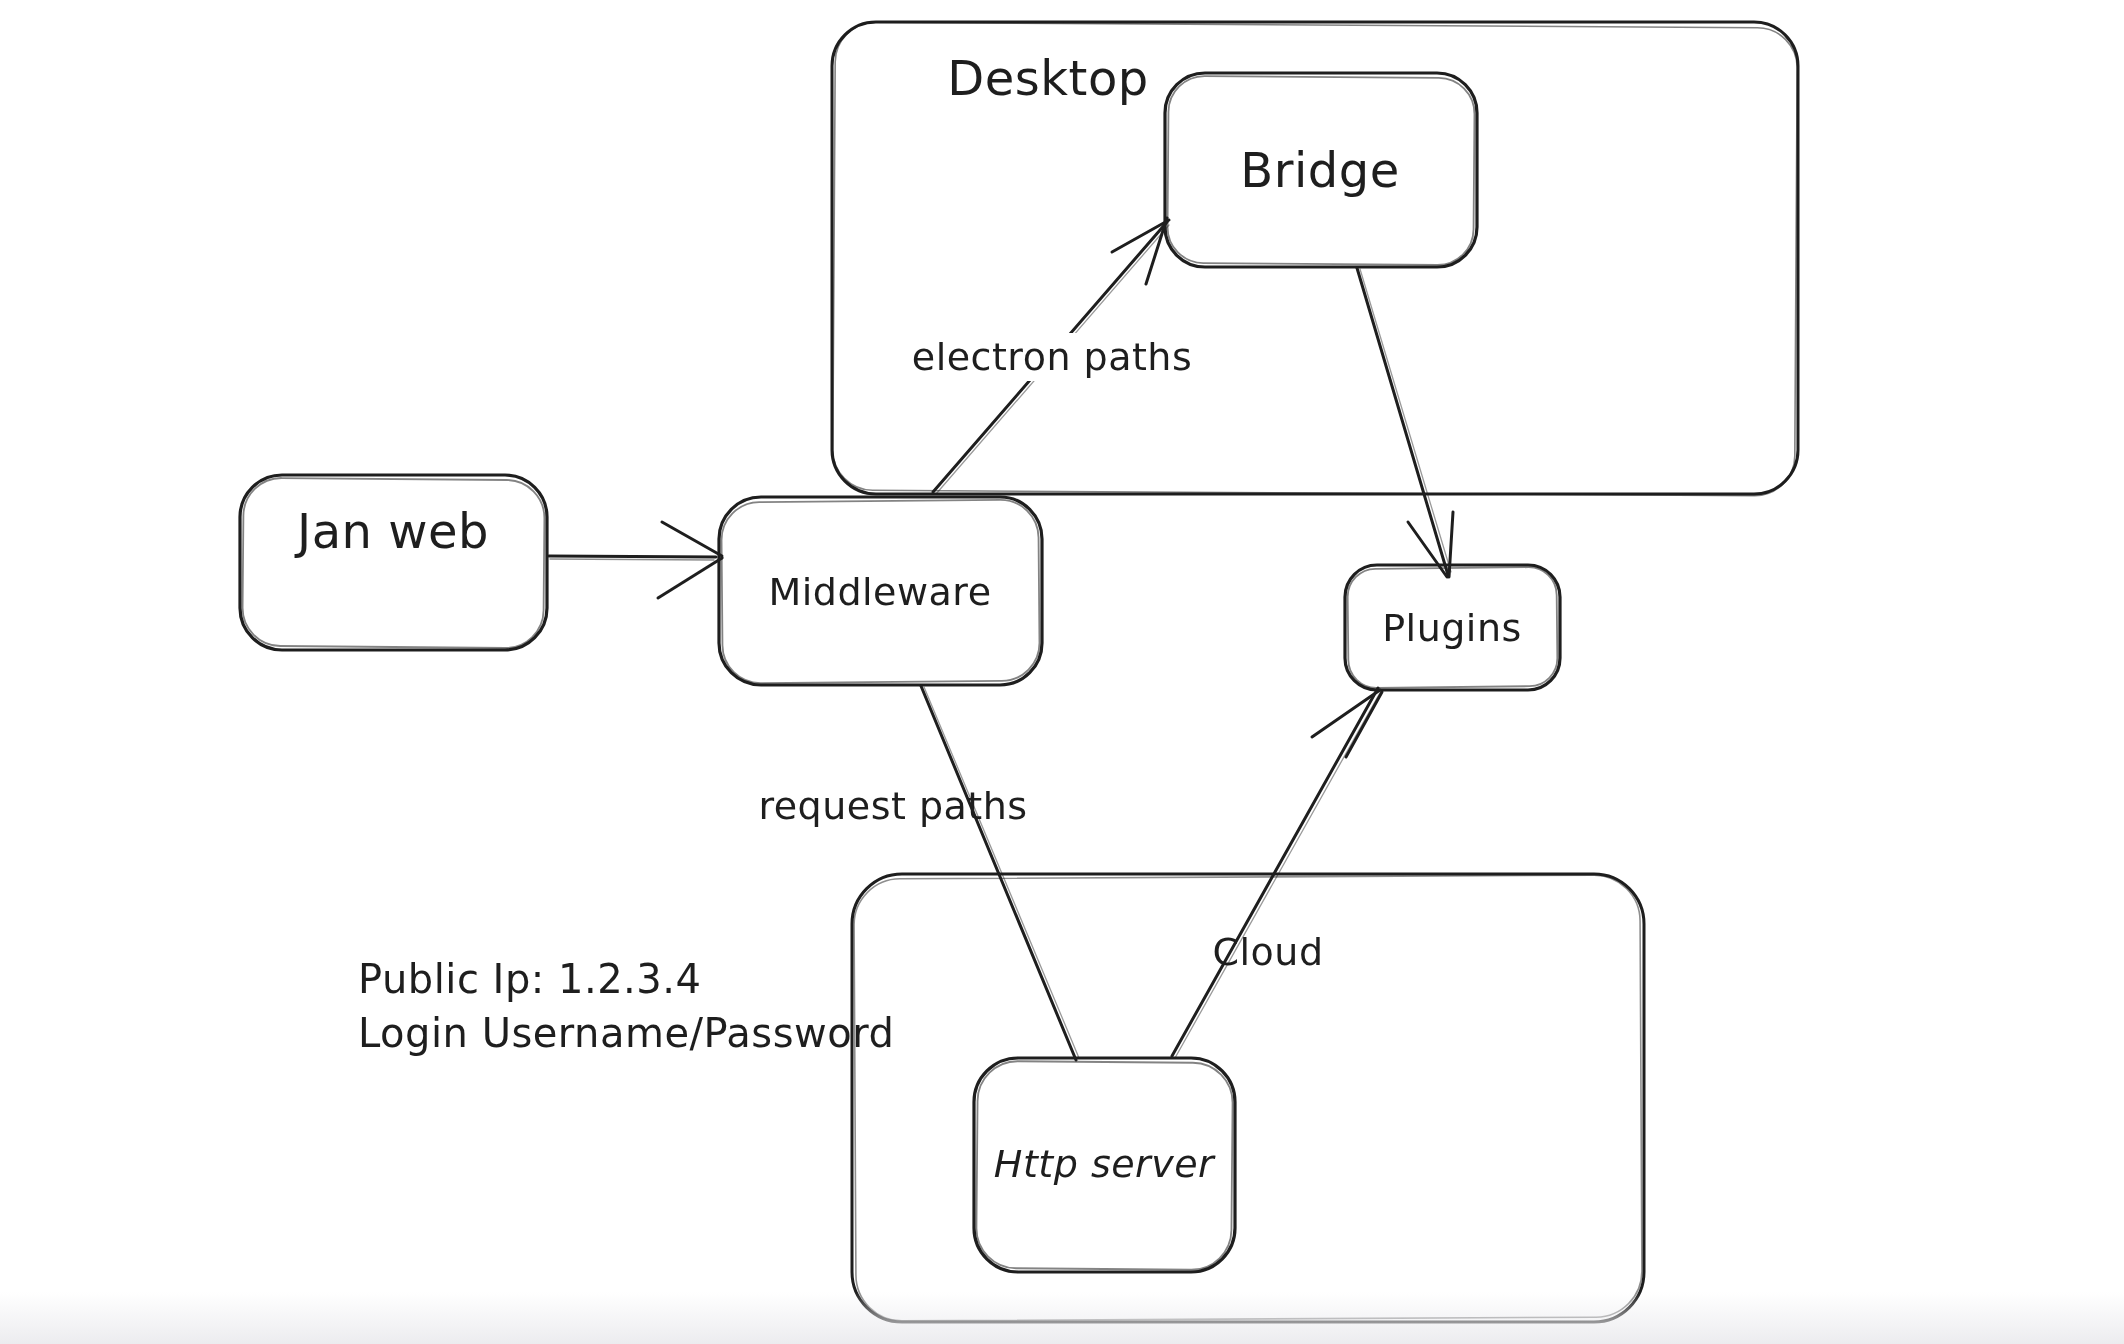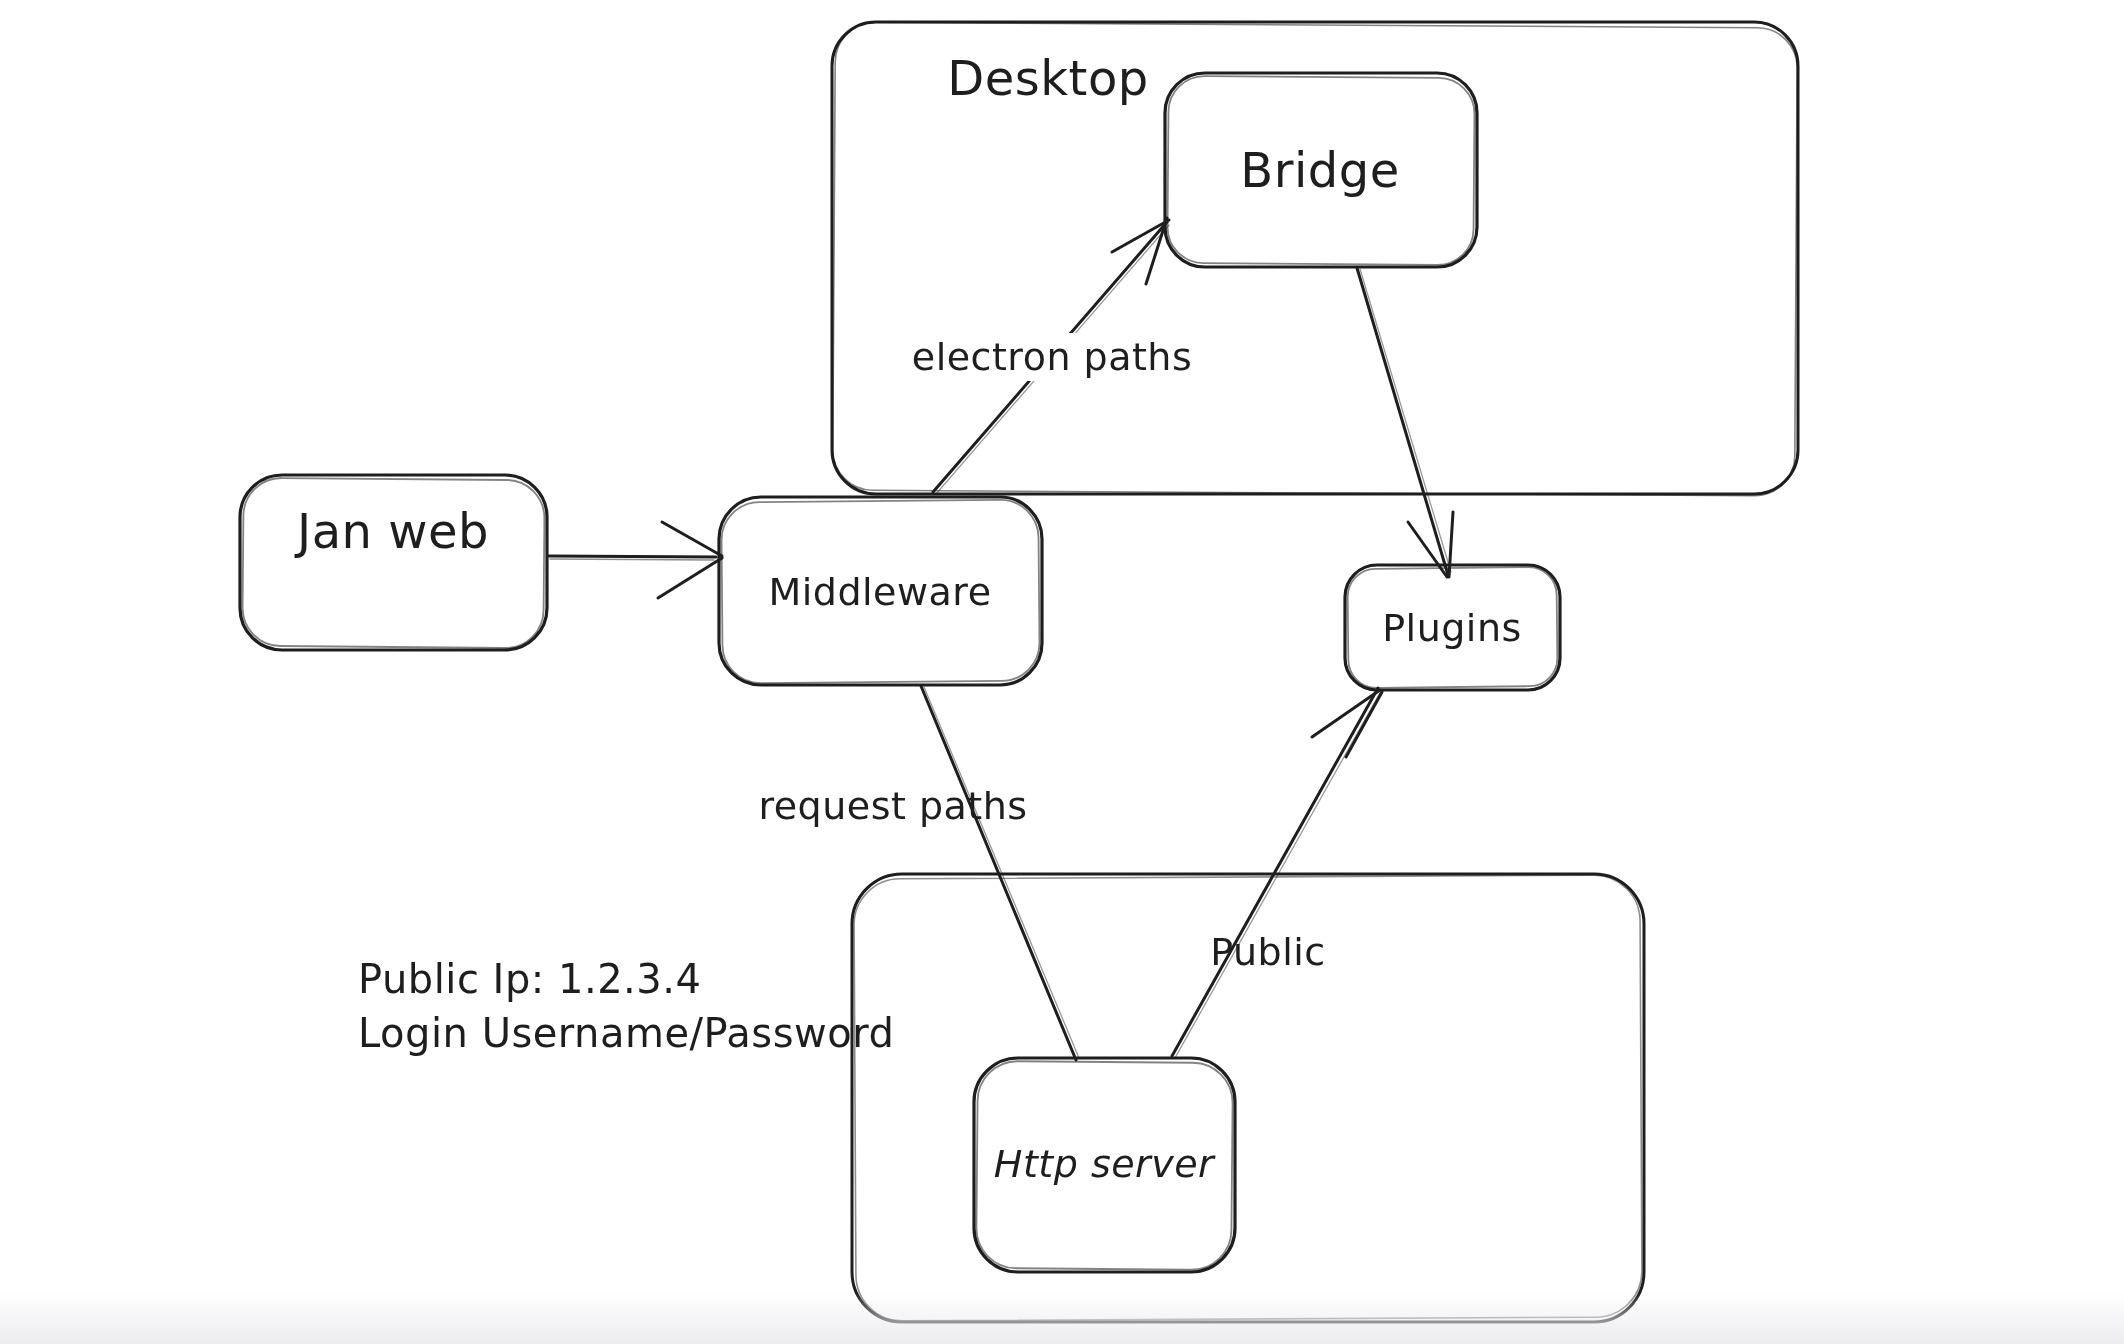--- a/index.html
+++ b/index.html
@@ -120,21 +120,21 @@
       <line x1="1172" y1="1056" x2="1378" y2="688"></line>
       <line x1="1175" y1="1058" x2="1381" y2="691" stroke-width="1.3" opacity="0.45"></line>
       <g>
         <line x1="1312" y1="737" x2="1380" y2="690"></line>
         <line x1="1346" y1="757" x2="1382" y2="692"></line>
       </g>
     </g>
   </svg>
 
   <div class="lbl size-40" style="left:1048px; top:78px;">Desktop</div>
-  <div class="lbl size-38" style="left:1268px; top:952px;">Public</div>
+  <div class="lbl size-38" style="left:1268px; top:952px;">Cloud</div>
 
   <div class="lbl size-40" style="left:393px; top:531px;">Jan web</div>
   <div class="lbl size-38" style="left:880px; top:592px;">Middleware</div>
   <div class="lbl size-40" style="left:1320px; top:170px;">Bridge</div>
   <div class="lbl size-38" style="left:1452px; top:628px;">Plugins</div>
   <div class="lbl size-38" style="left:1104px; top:1164px;font-style:italic;">Http server</div>
 
   <div class="lbl size-38 edge-gap" style="left:1052px; top:357px;">electron paths</div>
   <div class="lbl size-38" style="left:893px; top:806px;">request paths</div>
 

